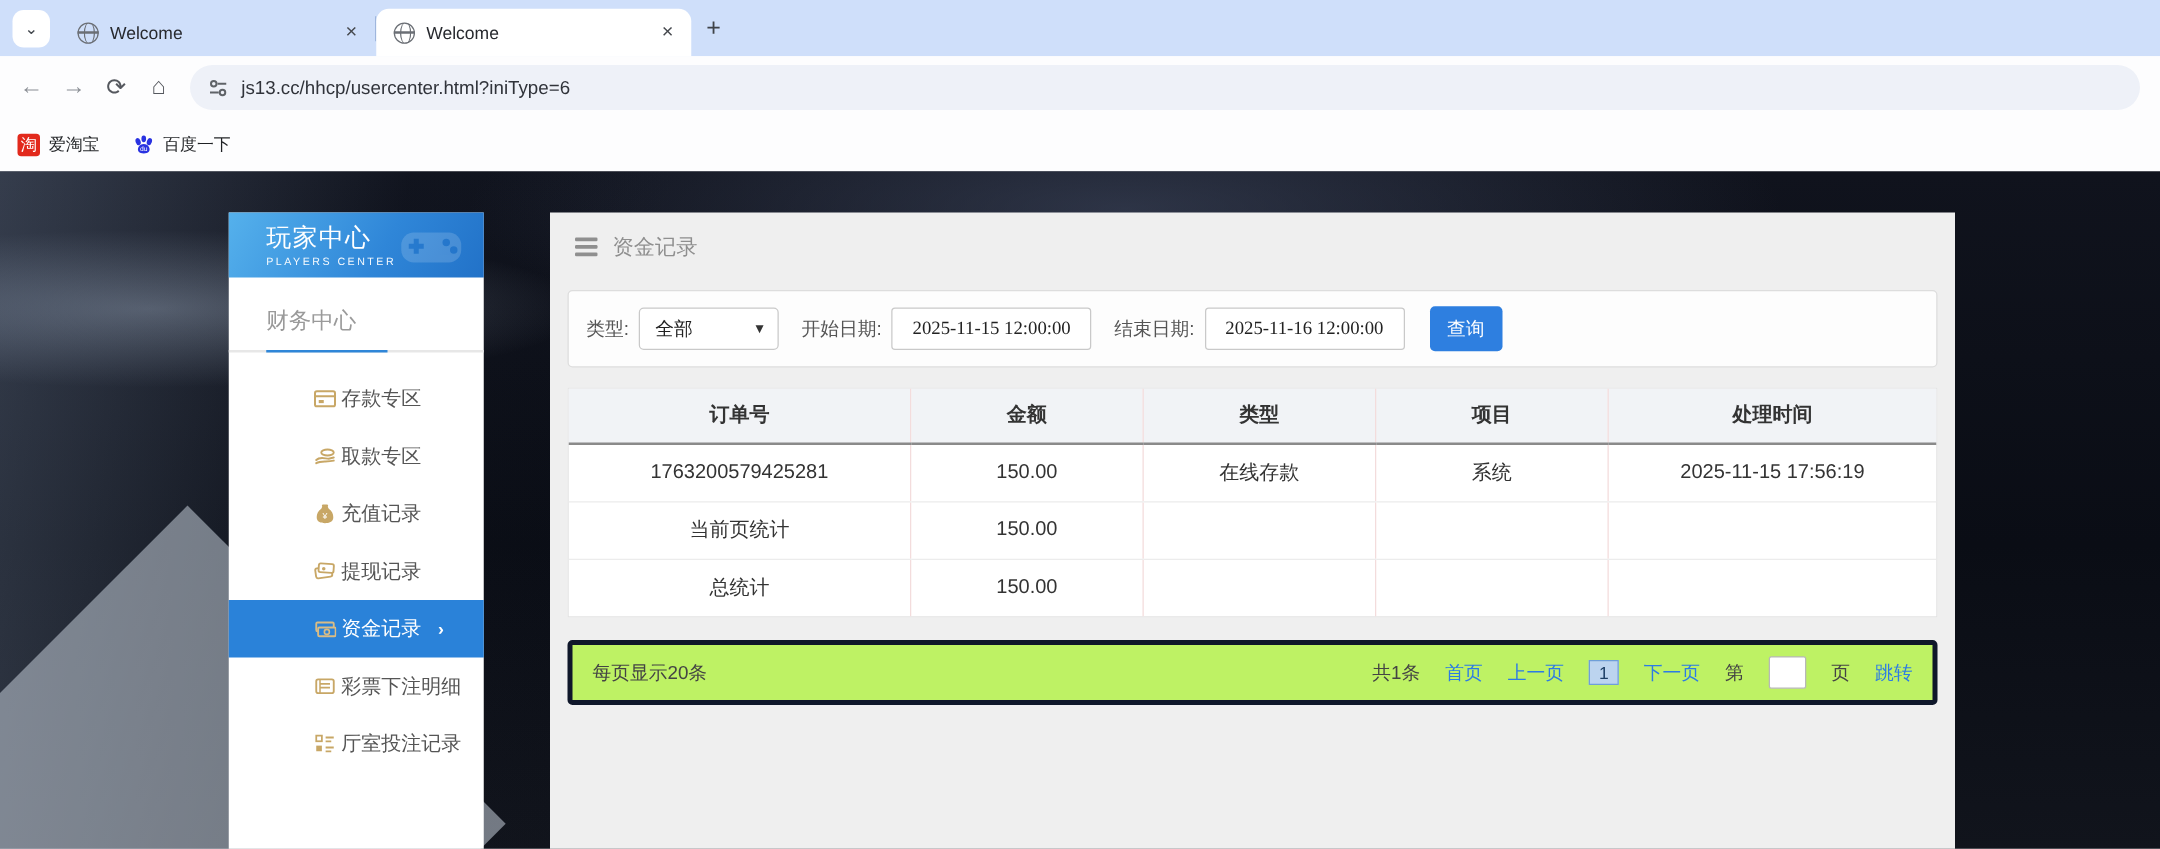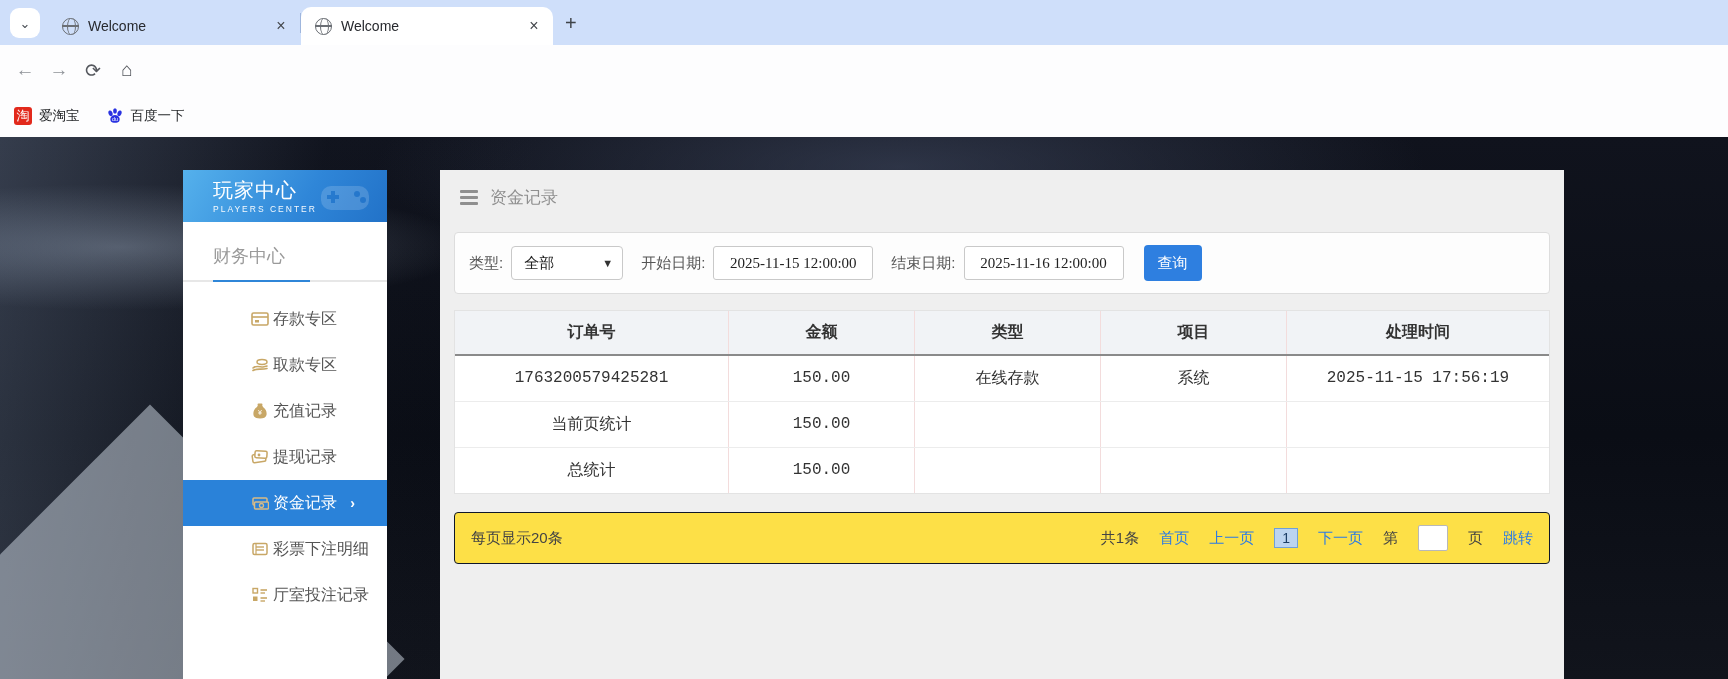--- a/index.html
+++ b/index.html
@@ -85,32 +85,32 @@
     display:flex; align-items:center; justify-content:space-between; padding:0 9px 0 12px;
     color:#222; cursor:pointer; margin-right:18px; }
   .f-select .car { font-size:11px; color:#333; }
   .f-input { width:160px; height:34px; border:1px solid #c9c9c9; border-radius:3px; background:#fff;
     font-size:15px; color:#222; text-align:center; margin-right:18px;
     font-family:Liberation Serif, serif; }
   .btn-query { width:58px; height:36px; background:#2e7fe0; color:#fff; border:none; border-radius:4px;
     font-size:15px; cursor:pointer; margin-left:2px; }
 
   .tablewrap { margin:16px 14px 0 14px; background:#fff; border:1px solid #e3e3e3; }
-  table.data { width:100%; border-collapse:collapse; table-layout:fixed;font-family:Liberation Mono, monospace; }
+  table.data { width:100%; border-collapse:collapse; table-layout:fixed; }
   table.data th { background:#f1f3f6; height:44px; font-size:16px; color:#333; font-weight:bold;
     border-bottom:2px solid #8a8a8a; border-left:1px solid #f3dcdc; }
   table.data th:first-child { border-left:none; }
   table.data td { height:46px; text-align:center; font-size:16px; color:#333;
     border-left:1px solid #f3dcdc; border-bottom:1px solid #ececec; }
   table.data td:first-child { border-left:none; }
   table.data tr:last-child td { border-bottom:none; }
   .col-order { width:25%; } .col-amt { width:17%; } .col-type { width:17%; }
   .col-proj { width:17%; } .col-time { width:24%; }
 
-  .pager { margin:18px 14px 0 14px; background:#fde047; border:1px solid #0f172a; border-radius:4px;
+  .pager { margin:18px 14px 0 14px; background:#bef264; border:4px solid #0f172a; border-radius:4px;
     height:52px; display:flex; align-items:center; justify-content:space-between;
     padding:0 16px; font-size:15px; color:#444; }
   .pager .right { display:flex; align-items:center; gap:20px; }
   .pg-link { color:#2c7be5; cursor:pointer; }
   .pg-current { background:#bcd4ef; border:1px solid #6f9fd8; color:#1d3f66;
     padding:1px 7px; font-size:14px; cursor:default; }
   .pg-input { width:30px; height:26px; border:1px solid #b8b8b8; border-radius:2px; background:#fff; }
 </style>
 </head>
 <body>
@@ -129,20 +129,29 @@
     <span class="close">×</span>
   </div>
   <div class="newtab-btn">+</div>
 </div>
 
 <div class="toolbar">
   <div class="navbtn" style="margin-left:8px">←</div>
   <div class="navbtn">→</div>
   <div class="navbtn dark">⟳</div>
   <div class="navbtn dark">⌂</div>
+  <div class="omnibox">
+    <svg class="siteinfo-icon" viewBox="0 0 17 17">
+      <circle cx="5" cy="5" r="2.2" fill="none" stroke="#5f6368" stroke-width="1.6"></circle>
+      <line x1="8" y1="5" x2="15" y2="5" stroke="#5f6368" stroke-width="1.6"></line>
+      <circle cx="12" cy="12" r="2.2" fill="none" stroke="#5f6368" stroke-width="1.6"></circle>
+      <line x1="2" y1="12" x2="9" y2="12" stroke="#5f6368" stroke-width="1.6"></line>
+    </svg>
+    <span class="url">js13.cc/hhcp/usercenter.html?iniType=6</span>
+  </div>
 </div>
 
 <div class="bookmarksbar">
   <div class="bookmark">
     <span class="bm-ico-taobao">淘</span>
     <span>爱淘宝</span>
   </div>
   <div class="bookmark">
     <svg class="bm-ico-baidu" viewBox="0 0 20 20">
       <ellipse cx="5" cy="7" rx="2.2" ry="3.2" fill="#2932e1" transform="rotate(-20 5 7)"></ellipse>

